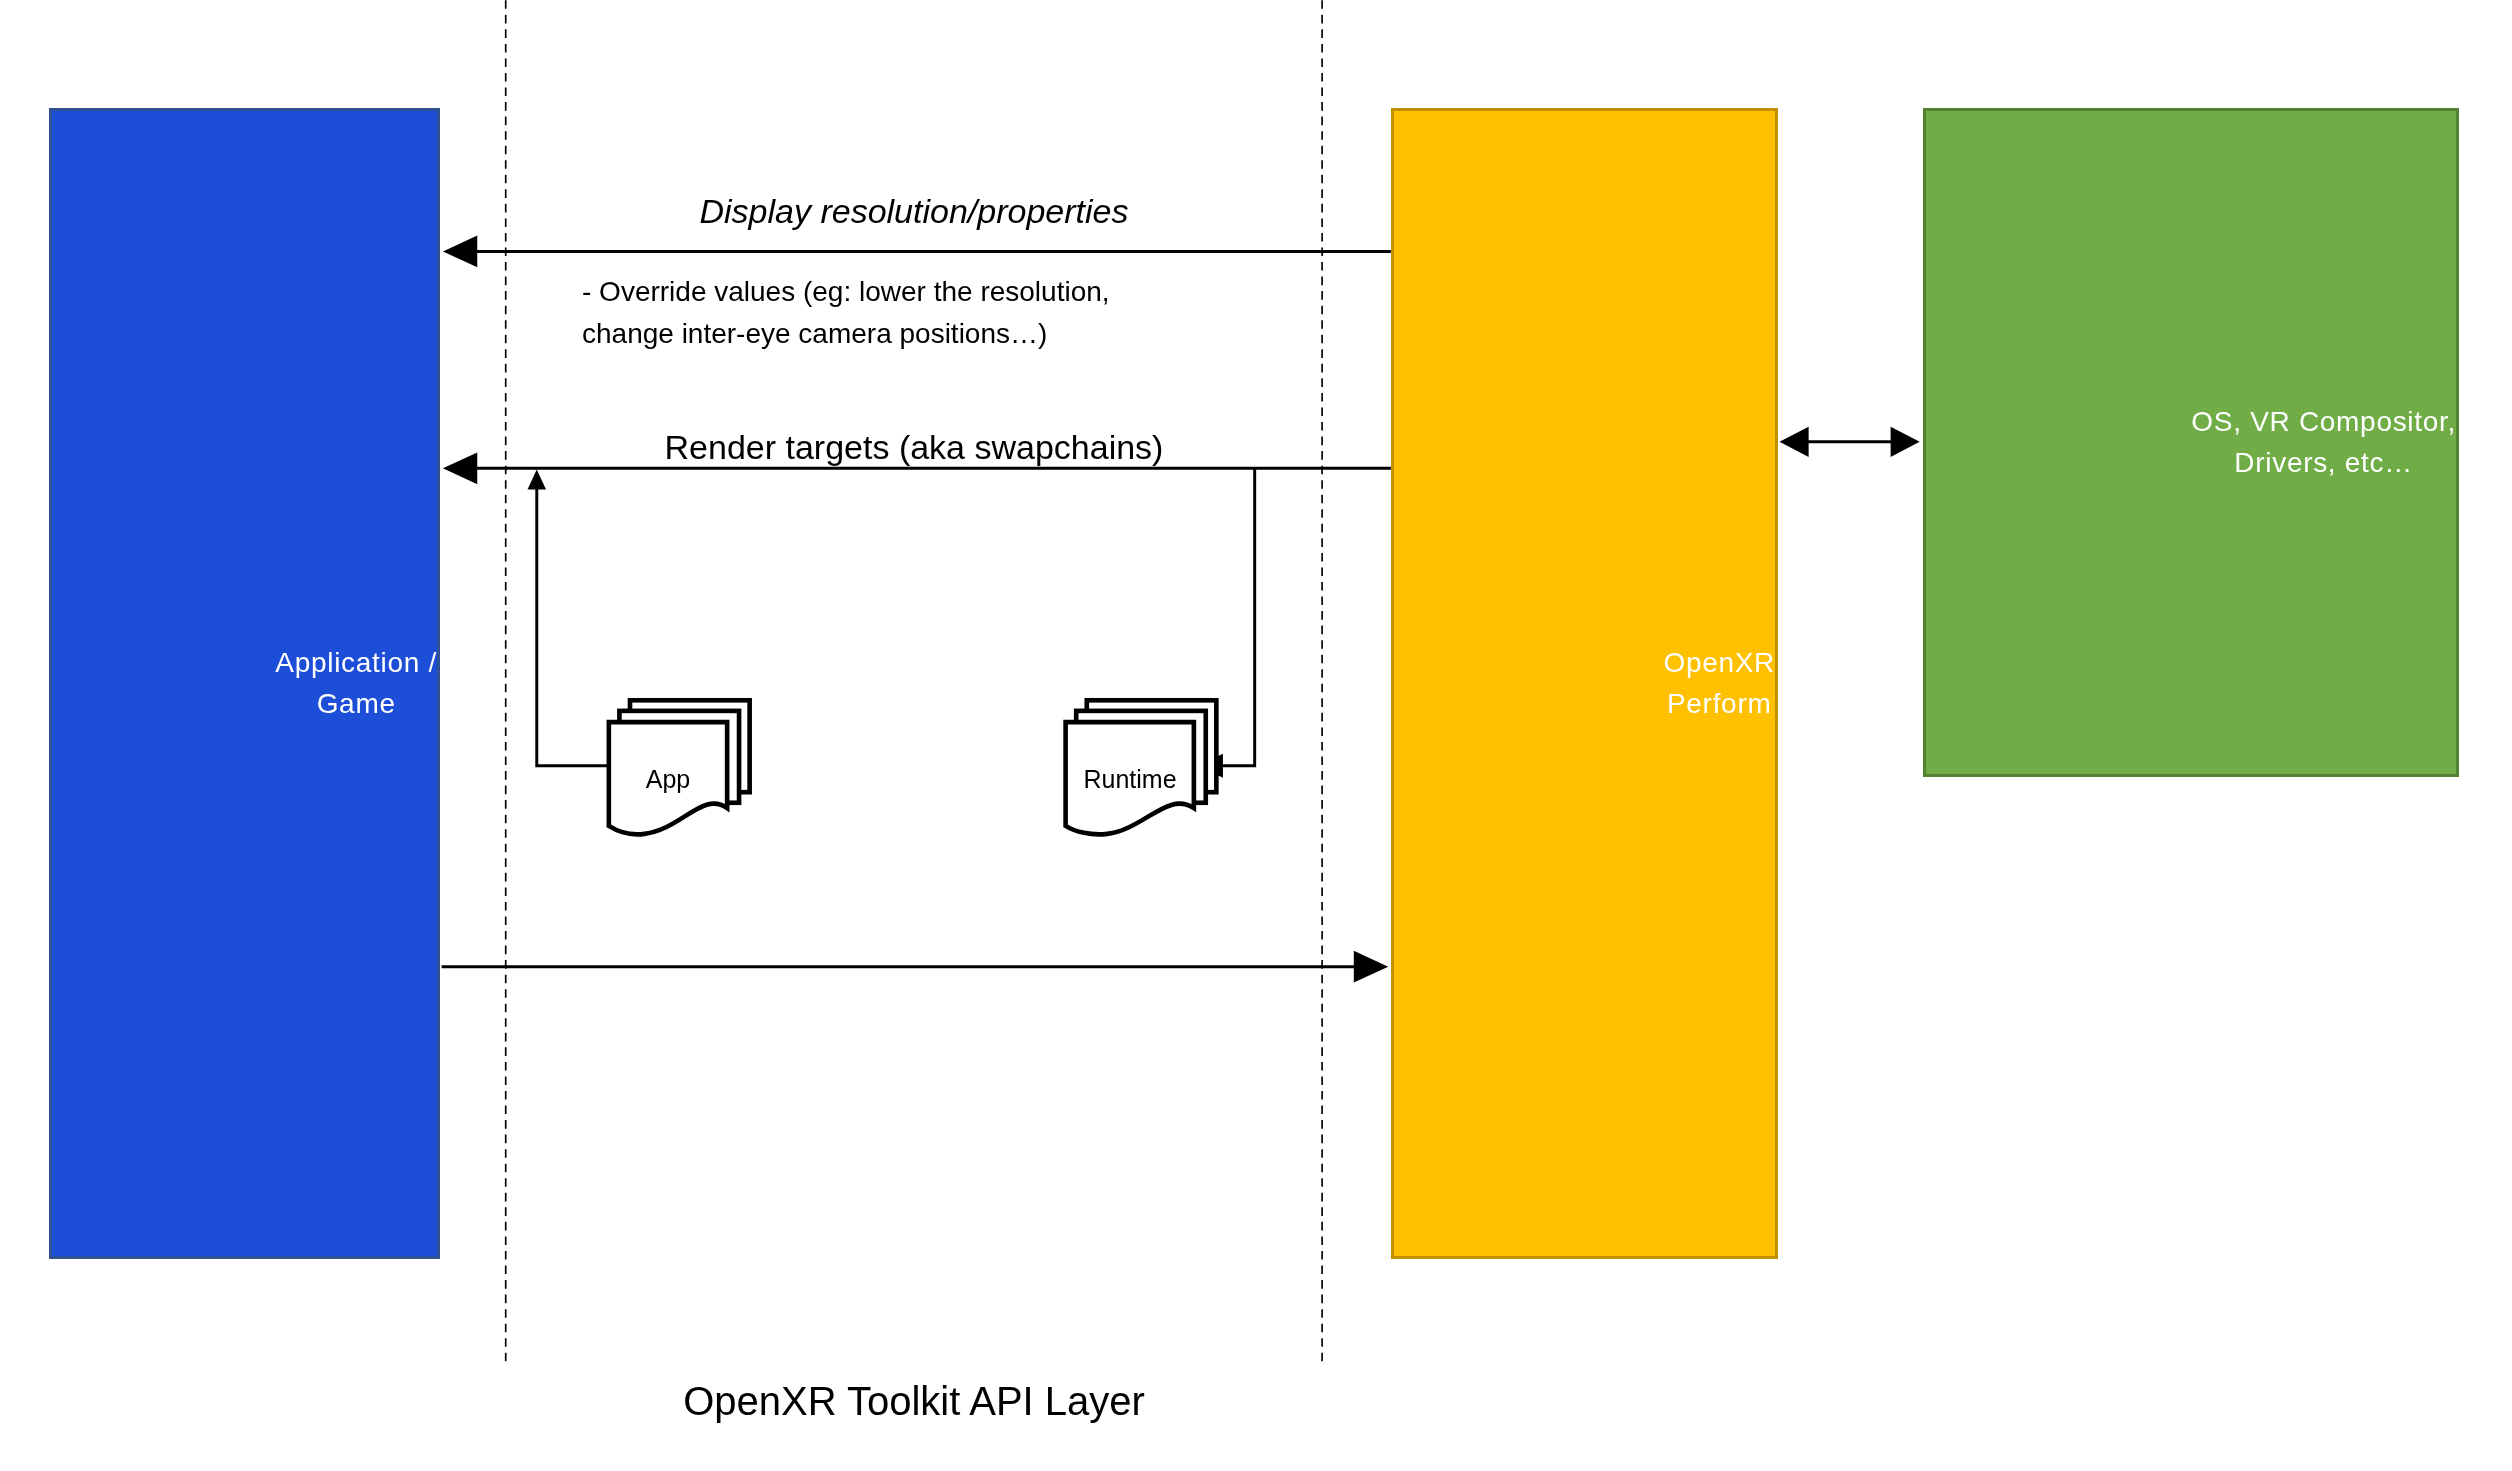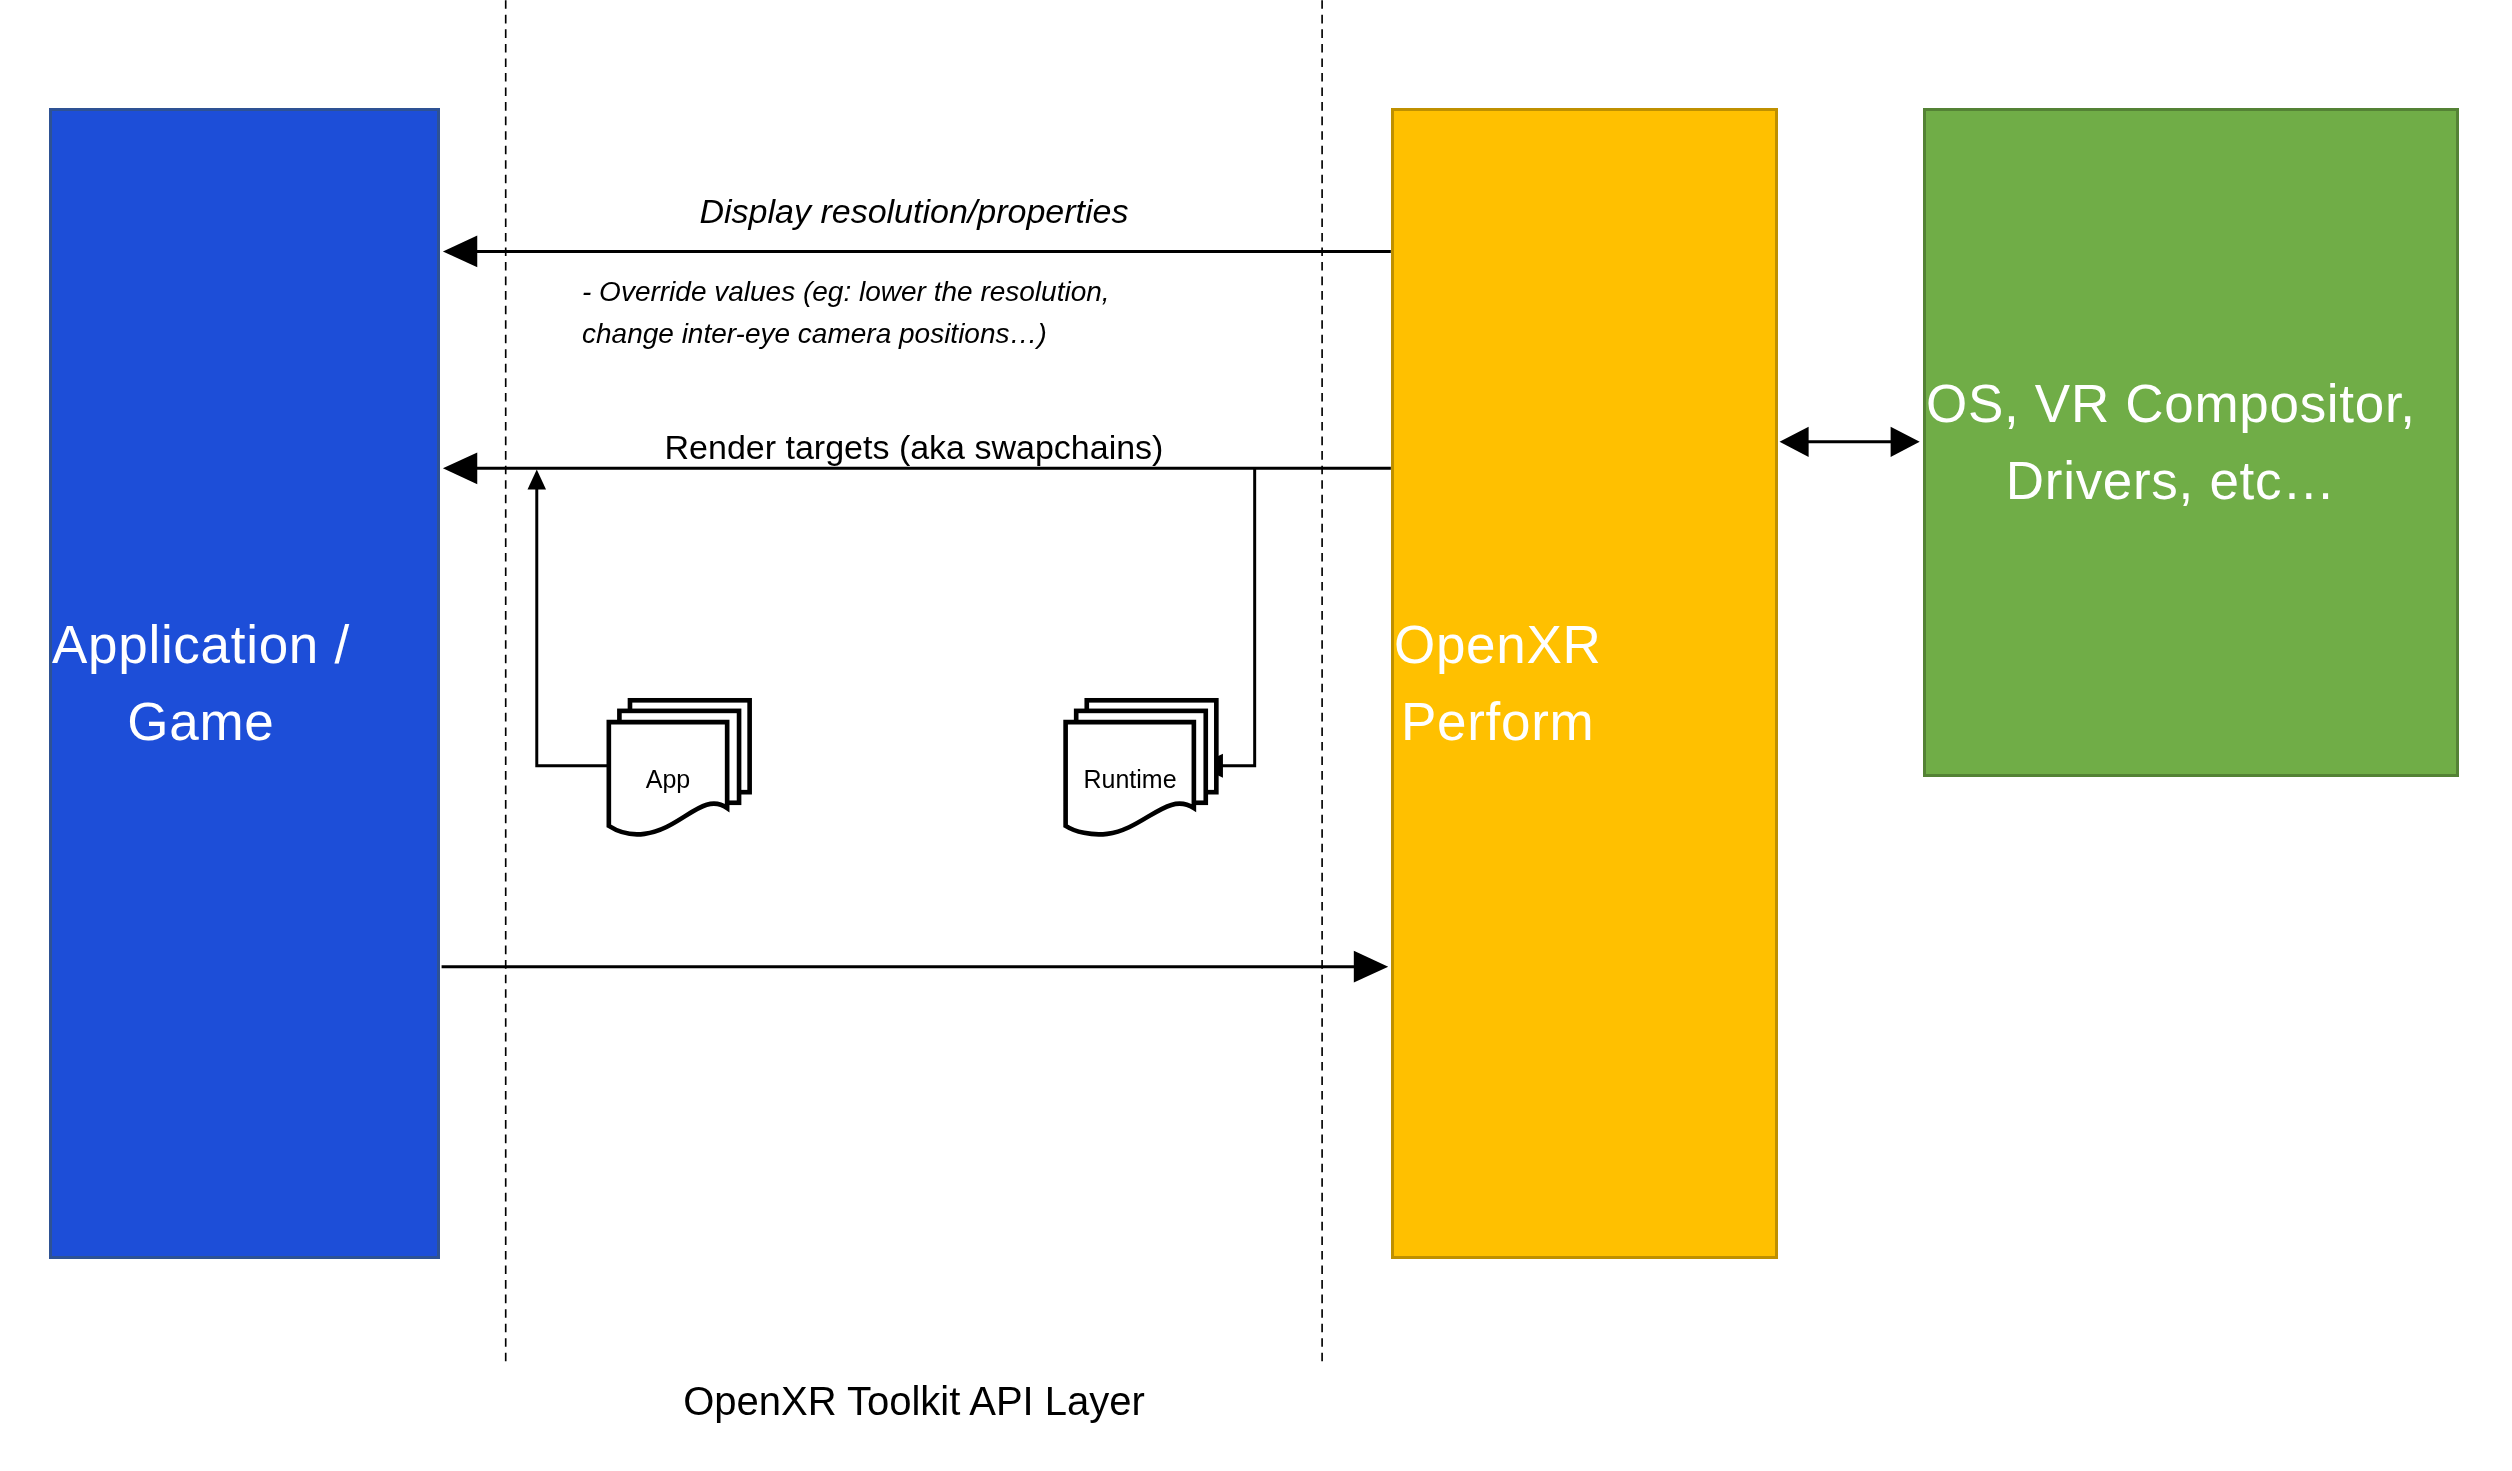--- a/index.html
+++ b/index.html
@@ -3,23 +3,23 @@
 <meta charset="utf-8">
 <style>
   html,body { margin:0; padding:0; background:#ffffff; }
   .canvas {
     position:relative; width:2512px; height:1472px; background:#ffffff;
     font-family:"Liberation Sans", sans-serif; color:#000; overflow:hidden;
   }
   .canvas * { box-sizing:border-box; }
 
   .box {
-    position:absolute; display:flex; align-items:center; justify-content:flex-start;
+    position:absolute; display:flex; align-items:center; justify-content:flex-end;
     text-align:center; color:#ffffff; white-space:pre-line;
-    font-size:53px; line-height:1.45; letter-spacing:0.7px;
+    font-size:28px; line-height:1.45; letter-spacing:0.7px;
   }
   .box-app     { left:49px;   top:108px; width:391px; height:1151px; background:#1d4ed8; border:3.3px solid #2E5294; }
   .box-runtime { left:1391px; top:108px; width:387px; height:1151px; background:#FFC000; border:3.3px solid #BF9000; }
   .box-os      { left:1923px; top:108px; width:536px; height:669px; background:#70AD47; border:3.3px solid #548235; }
 
   svg.wires { position:absolute; left:0; top:0; width:2512px; height:1472px; }
   .dash      { stroke:#000; stroke-width:2.5; stroke-dasharray:13 9; fill:none; }
   .wire      { stroke:#000; stroke-width:4.5; fill:none; }
   .head      { fill:#000; stroke:none; }
   .page      { fill:#ffffff; stroke:#000; stroke-width:7; stroke-linejoin:miter; }
@@ -29,21 +29,21 @@
     font-size:34px; line-height:1.15; white-space:nowrap;
   }
   .t-display    { top:192px;font-style:italic; }
   .t-render     { top:428px; }
   .t-submission { top:920px; }
 
   .flow-notes {
     position:absolute; left:582px; width:734px;
     font-size:28px; line-height:42px; white-space:pre-line;
   }
-  .n-display    { top:271px;font-style:italic; }
+  .n-display    { top:271px; }
   .n-render     { top:481px; }
   .n-submission { top:990px; }
 
   .doc-label {
     position:absolute; text-align:center; font-size:25px; line-height:32px;
   }
   .doc-label-app     { left:609px;  top:763px; width:118px; }
   .doc-label-runtime { left:1066px; top:763px; width:128px; }
 
   .layer-label {

